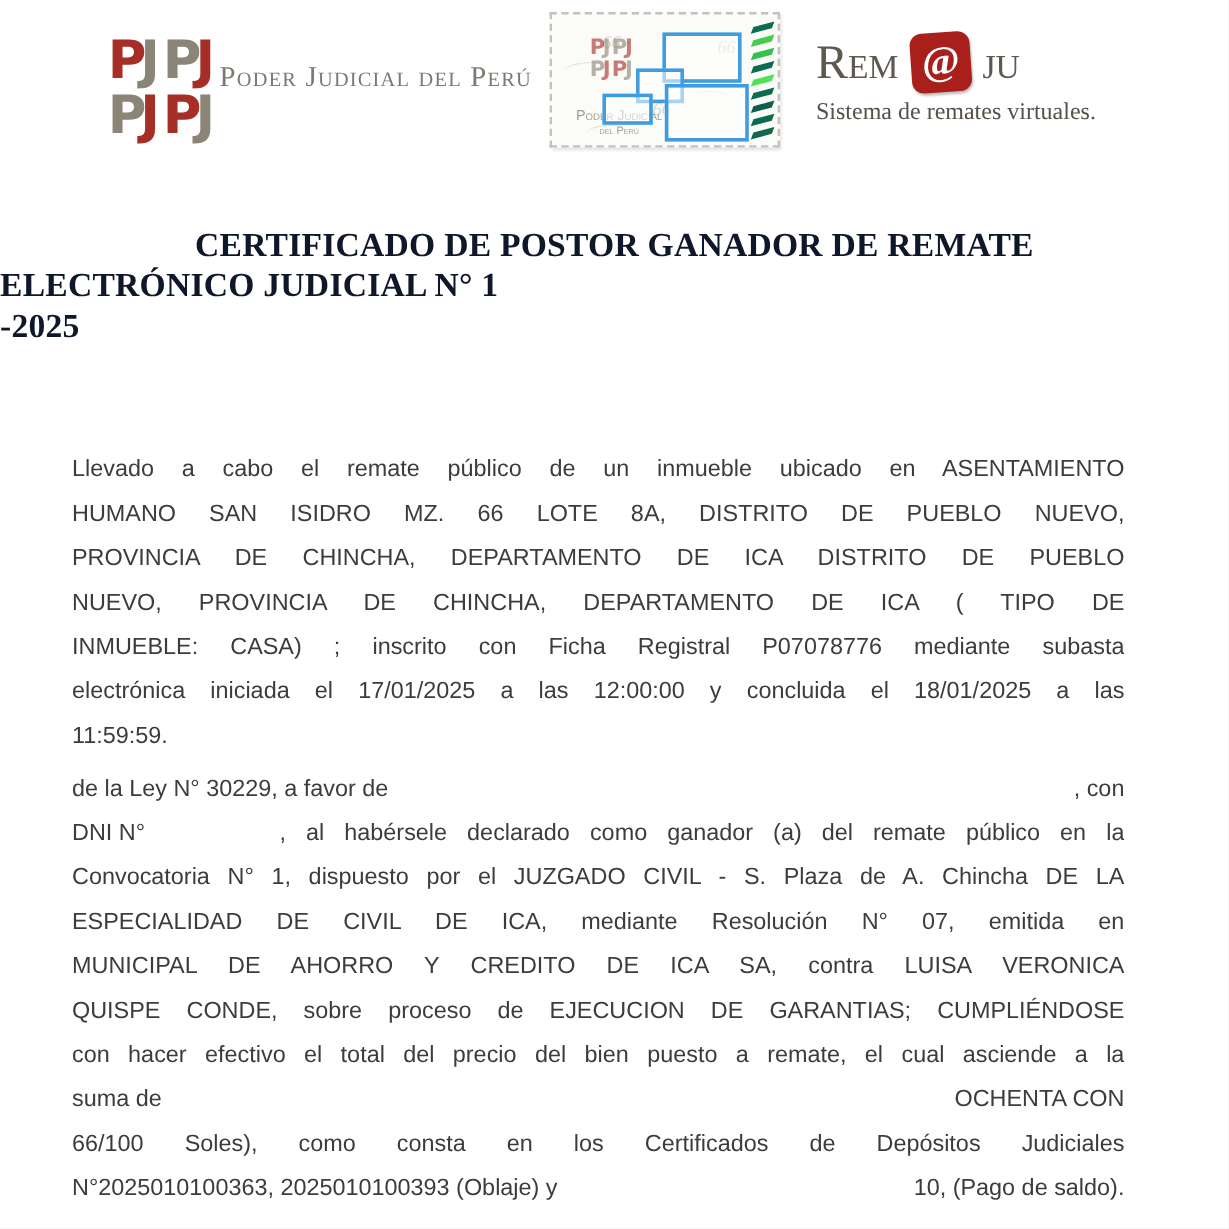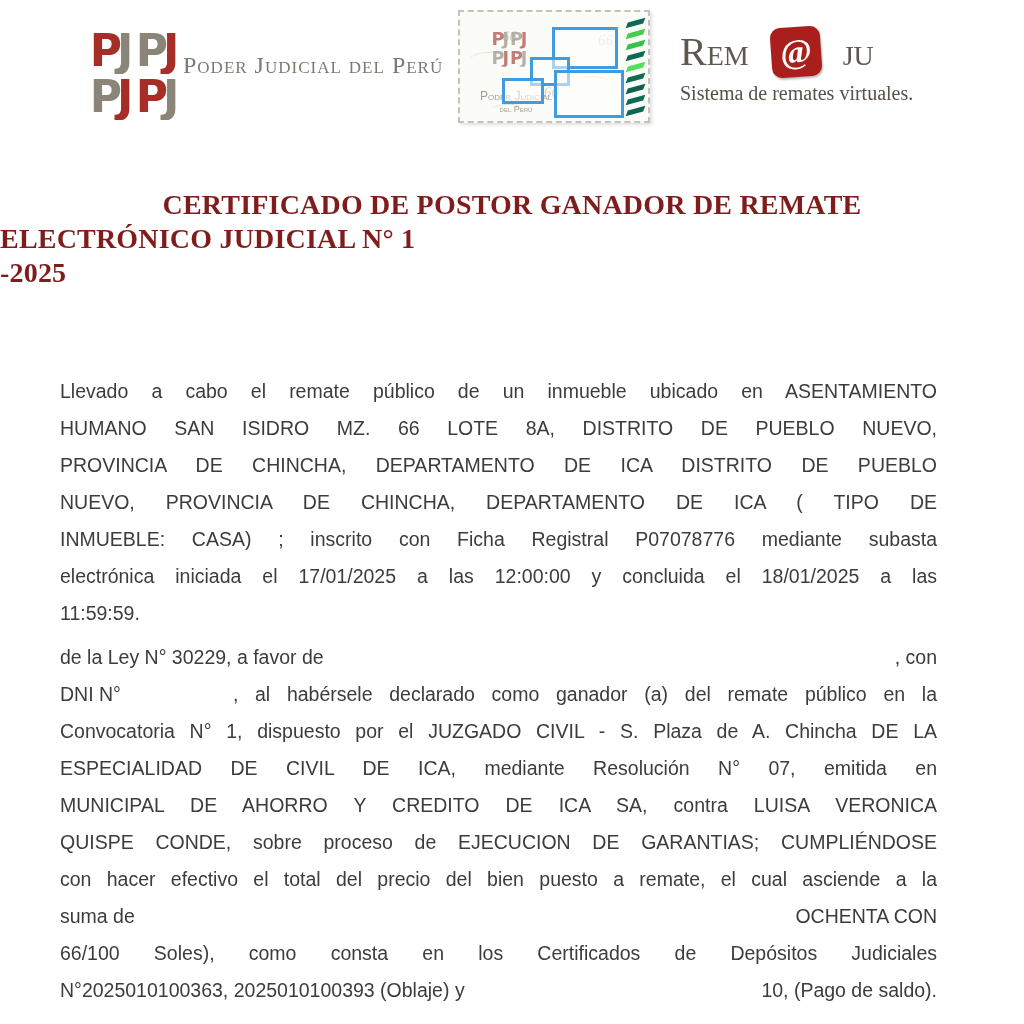--- a/index.html
+++ b/index.html
@@ -75,21 +75,21 @@
   .r3 { left: 42px; top: 66px; width: 42px; height: 26px; }
   .r4 { left: 94px; top: 58px; width: 70px; height: 48px; }
   .stamp-stripes {
     position: absolute; right: 5px; top: 8px;
     display: flex; flex-direction: column; gap: 5px;
   }
   .stripe { width: 15px; height: 6px; transform: skewX(-35deg) rotate(-18deg); }
 
   
   .remaju { position: absolute; left: 680px; top: 26px; width: 300px; }
-  .remaju-row { display: flex; align-items: center; gap: 20px; }
+  .remaju-row { display: flex; align-items: center; gap: 8px; }
   .remaju-name {
     font-family: "Liberation Serif", serif; font-variant: small-caps;
     font-size: 40px; color: #5e5950; line-height: 52px;
   }
   .at-badge {
     width: 50px; height: 50px; margin: 0 2px;
     background: #a91f1c; border-radius: 10px;
     transform: rotate(-4deg);
     display: flex; align-items: center; justify-content: center;
     color: #ffffff; font-size: 34px; font-weight: bold;
@@ -101,21 +101,21 @@
     font-family: "Liberation Serif", serif;
     font-size: 20px; color: #565048;
   }
 
   
   .doc-title {
     position: absolute; left: 0; top: 188px; width: 1024px;
     text-align: center;
     font-family: "Liberation Serif", serif;
     font-weight: bold; font-size: 28px; line-height: 34px;
-    color: #7f1d1d; letter-spacing: 0.2px;
+    color: #0f172a; letter-spacing: 0.2px;
   }
   .title-line2 { display: flex; justify-content: center; align-items: baseline; flex-direction: column; }
   .title-gap { display: inline-block; width: 58px; }
 
   
   .para { position: absolute; left: 60px; width: 877px; margin-top: 47px; }
   .p1 { top: 326px; }
   .p2 { top: 592px; }
   .line {
     height: 37px; line-height: 37px;

